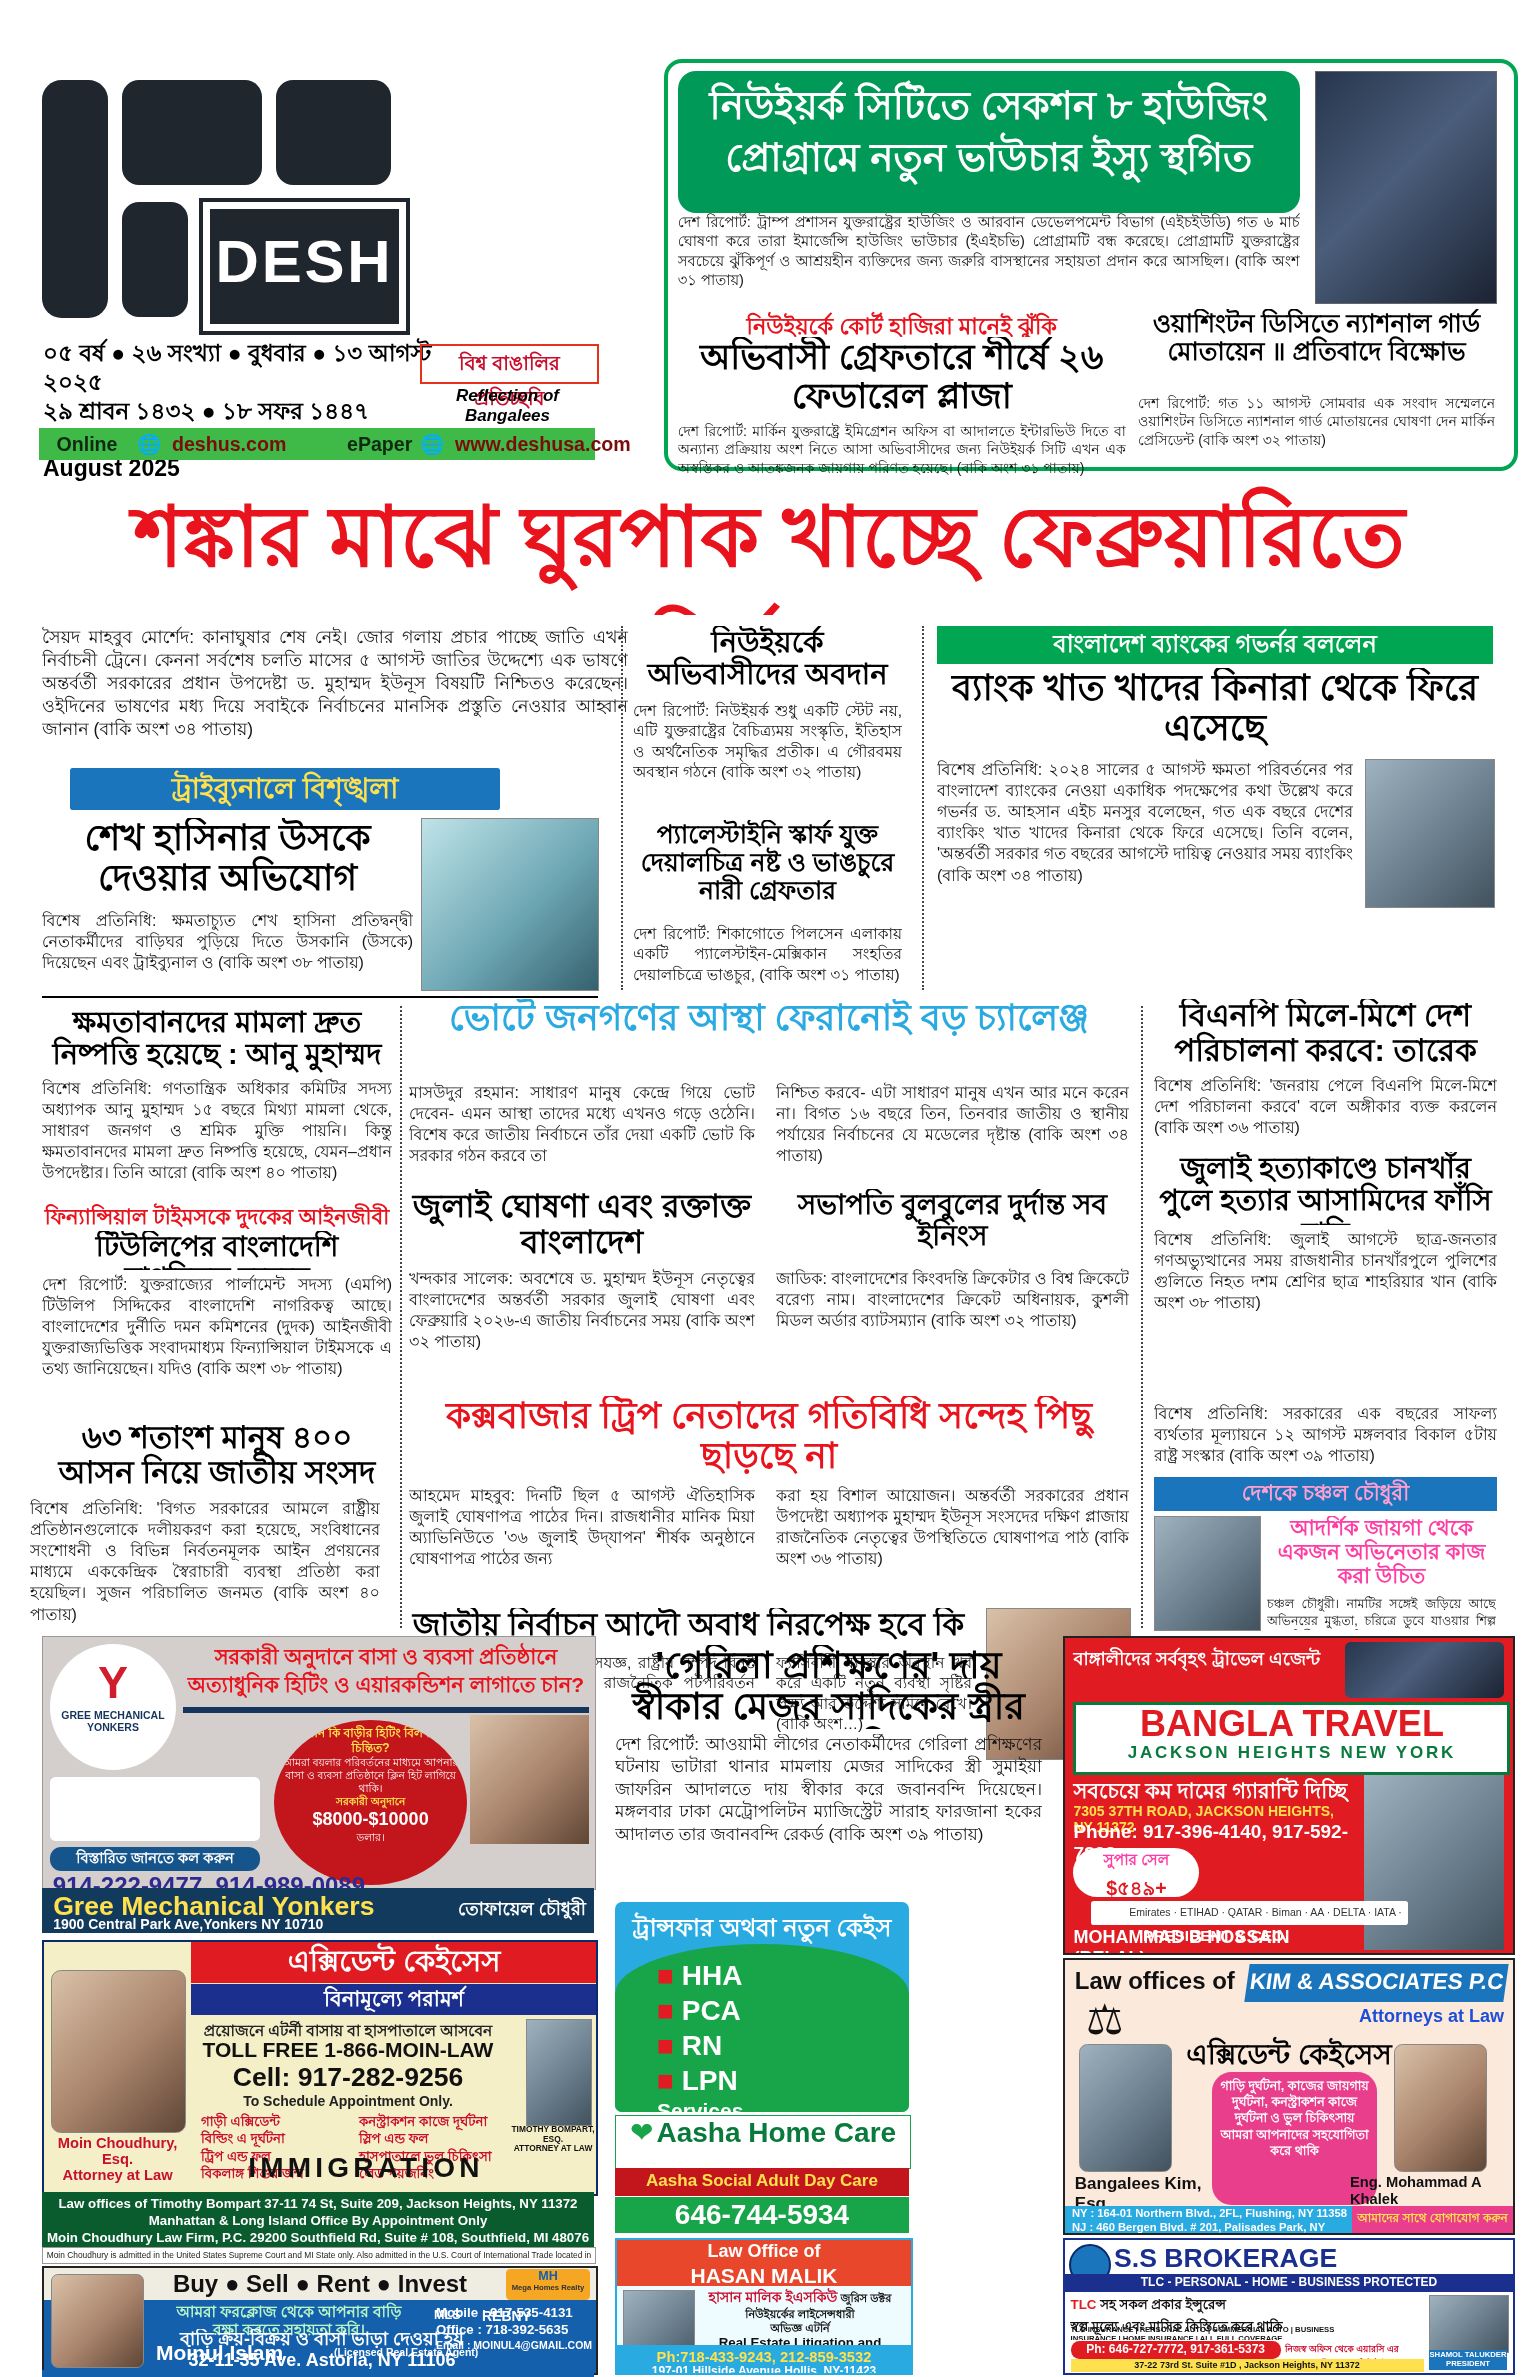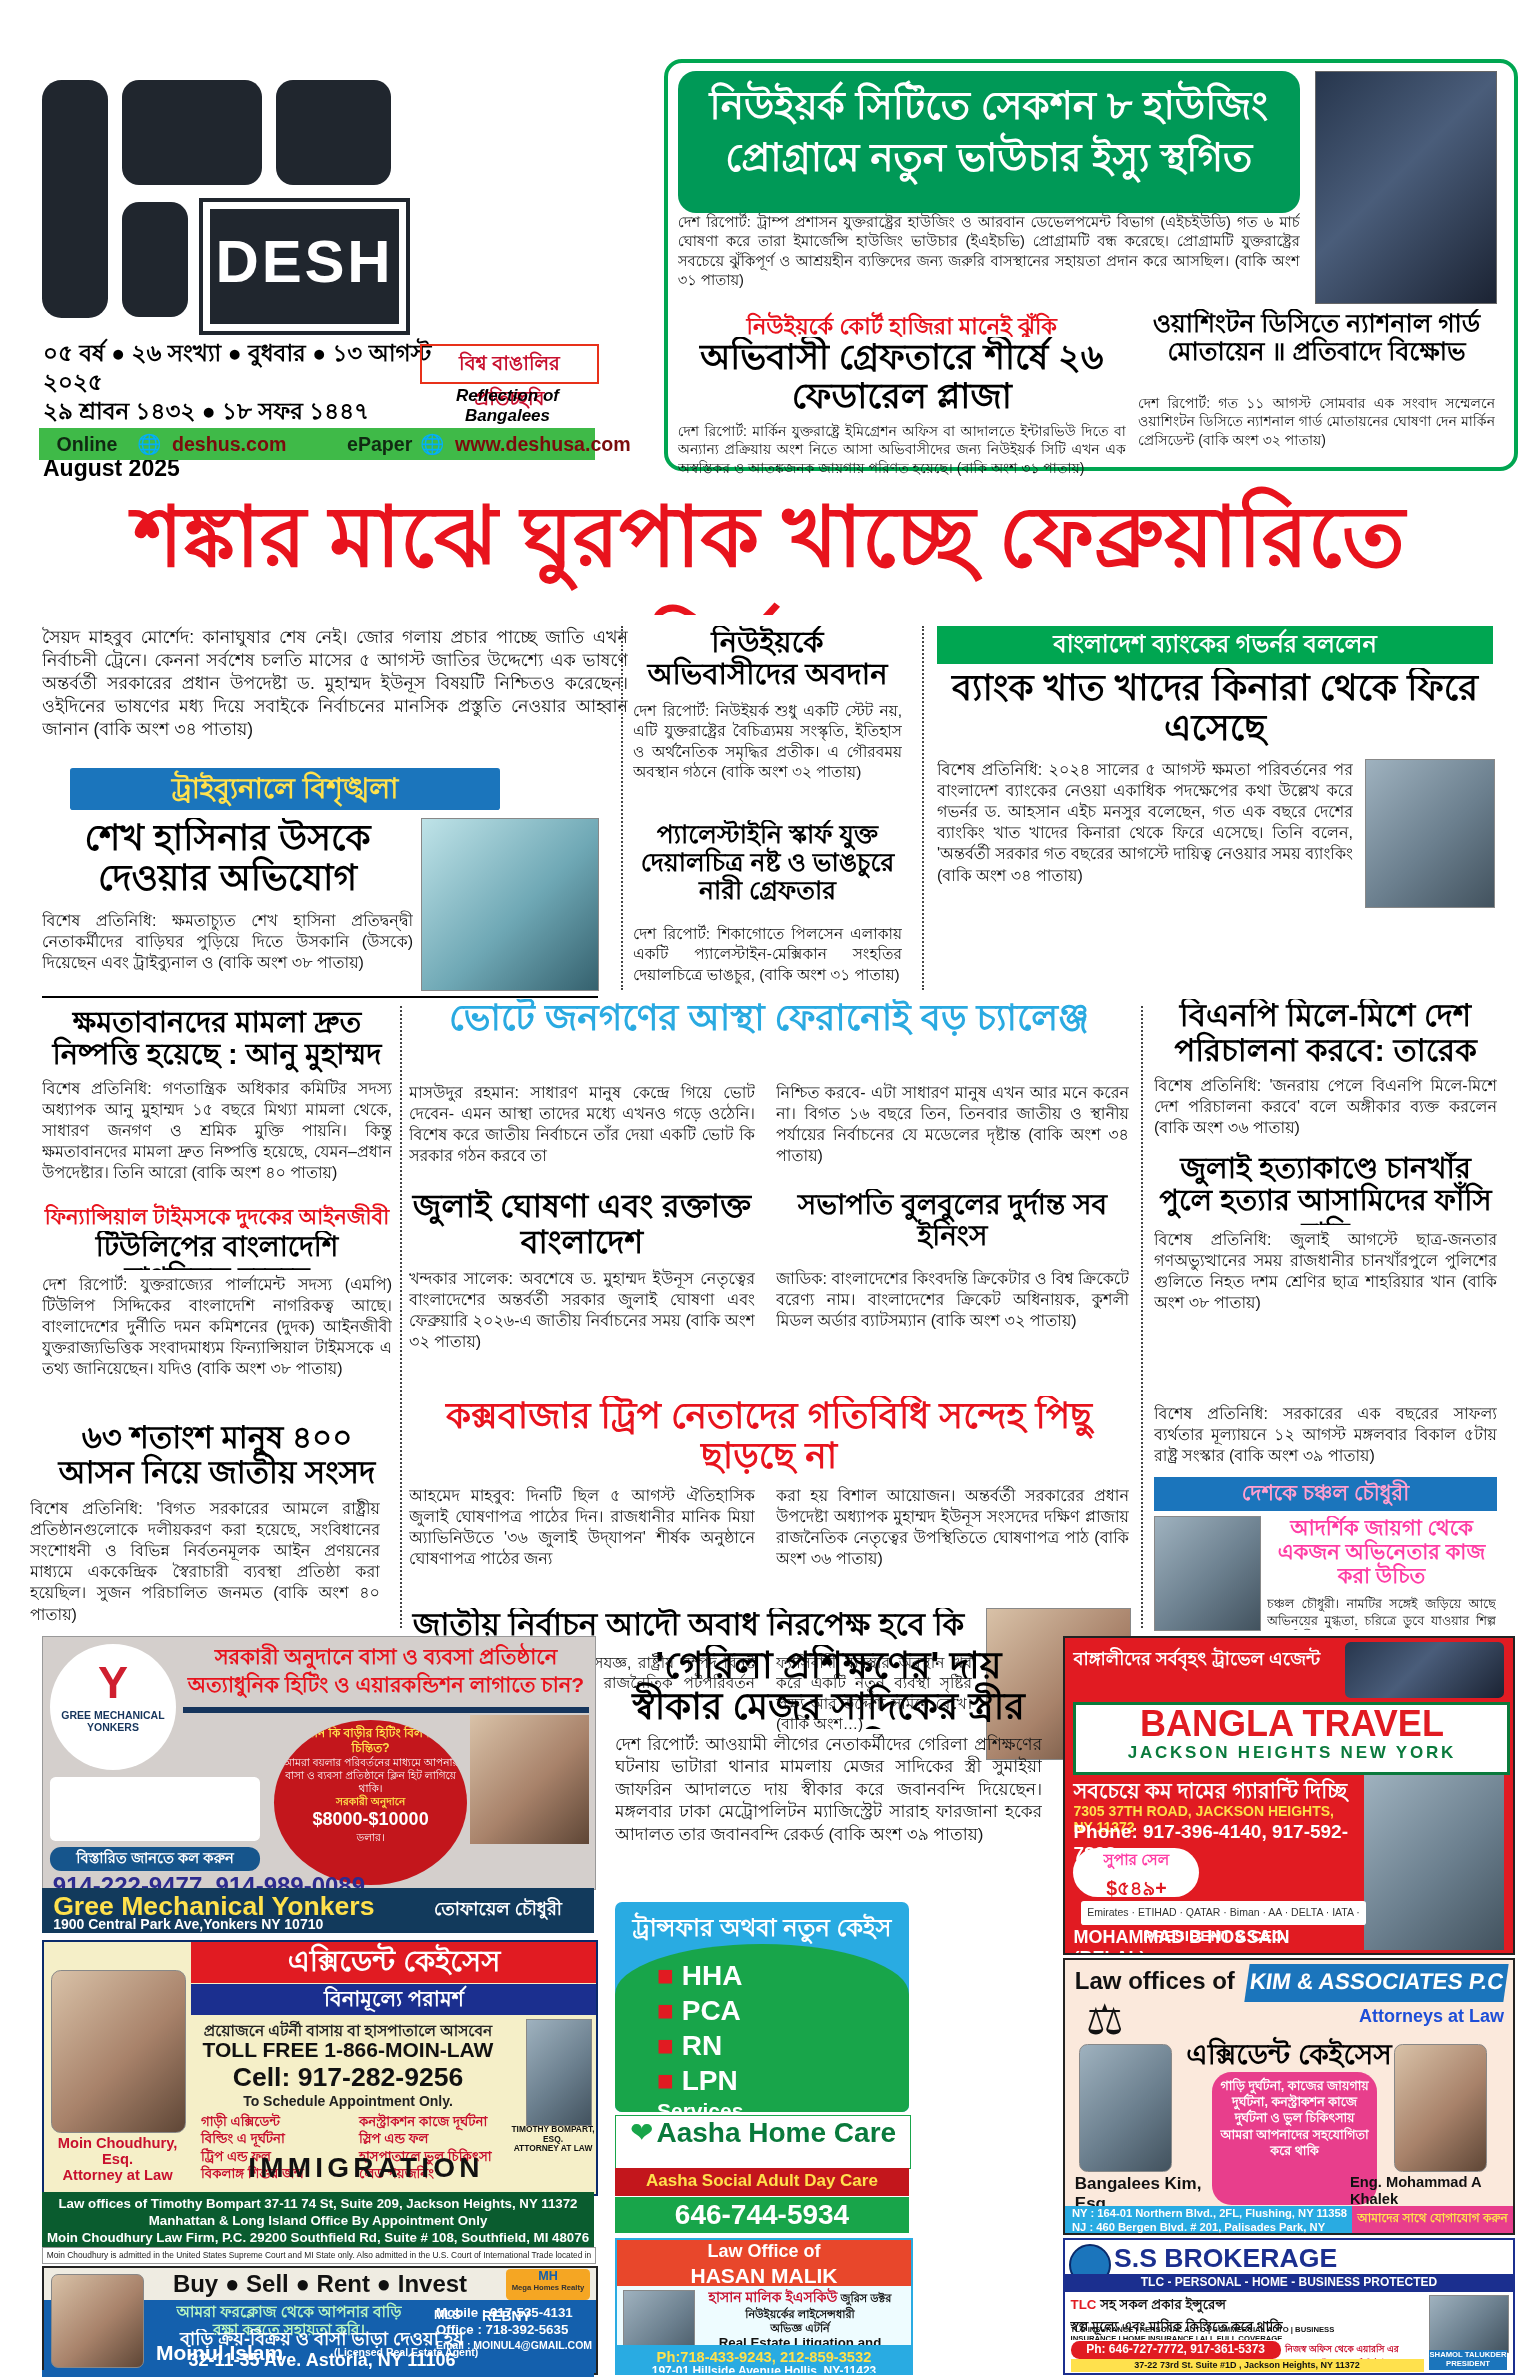--- a/index.html
+++ b/index.html
@@ -148,21 +148,21 @@
       <div class="b" style="font-size:18px;">$8000-$10000</div>
       <div>ডলার।</div>
     </div>
     <div class="a photo-warm" style="left:427px;top:78px;width:119px;height:129px;border:none;"></div>
     <div class="a b ov" style="left:7px;top:210px;width:210px;height:24px;background:#16558c;color:#fff;font-size:14.7px;text-align:center;line-height:22.4px;border-radius:11.2px;">বিস্তারিত জানতে কল করুন</div>
     <div class="a b" style="left:9.8px;top:235px;width:392px;font-size:24px;color:#2d2b8f;">914-222-9477, 914-989-0089</div>
 
   </div>
   <div class="a ov" style="left:42px;top:1888px;width:552px;height:45px;background:#123a5c;">
     <span class="b" style="position:absolute;left:11.2px;top:2.8px;font-size:26.6px;color:#ffe14d;">Gree Mechanical Yonkers</span>
-    <span class="b" style="position:absolute;left:392px;top:7px;font-size:18px;color:#fff;">তোফায়েল চৌধুরী</span>
+    <span class="b" style="position:absolute;left:416px;top:7px;font-size:18px;color:#fff;">তোফায়েল চৌধুরী</span>
     <span class="b" style="position:absolute;left:11.2px;top:28px;font-size:14px;color:#fff;">1900 Central Park Ave,Yonkers NY 10710</span>
   </div>
 
   <div class="a hl ov" style="left:615px;top:1645px;width:427px;height:84px;font-size:37px;">'গেরিলা প্রশিক্ষণের' দায় স্বীকার মেজর সাদিকের স্ত্রীর জবানবন্দি</div>
   <div class="a body-t ov" style="left:615px;top:1734px;width:427px;height:152px;font-size:17px;">দেশ রিপোর্ট: আওয়ামী লীগের নেতাকর্মীদের গেরিলা প্রশিক্ষণের ঘটনায় ভাটারা থানার মামলায় মেজর সাদিকের স্ত্রী সুমাইয়া জাফরিন আদালতে দায় স্বীকার করে জবানবন্দি দিয়েছেন। মঙ্গলবার ঢাকা মেট্রোপলিটন ম্যাজিস্ট্রেট সারাহ ফারজানা হকের আদালত তার জবানবন্দি রেকর্ড (বাকি অংশ ৩৯ পাতায়)</div>
 
   <div class="a ov" style="left:1063px;top:1636px;width:448px;height:315px;background:#e11b22;border:2.1px solid #222;">
     <div class="a b" style="left:8.4px;top:7px;width:266px;font-size:18px;color:#fff;">বাঙ্গালীদের সর্ববৃহৎ ট্রাভেল এজেন্ট</div>
     <div class="a photo-dark" style="left:280px;top:4.2px;width:159px;height:56px;border:none;border-radius:5.6px;"></div>
     <div class="a c" style="left:8.4px;top:64px;width:431px;height:67px;background:#fff;border:3.5px solid #0a7a3c;">
@@ -170,21 +170,21 @@
       <div class="b" style="font-size:17px;color:#0a7a3c;letter-spacing:2.8px;">JACKSON HEIGHTS NEW YORK</div>
     </div>
     <div class="a b" style="left:8.4px;top:137px;width:280px;font-size:21px;color:#fff;">সবচেয়ে কম দামের গ্যারান্টি দিচ্ছি</div>
     <div class="a b" style="left:8.4px;top:165px;width:280px;font-size:14px;color:#ffe14d;">7305 37TH ROAD, JACKSON HEIGHTS, NY 11372</div>
     <div class="a b" style="left:8.4px;top:183px;width:280px;font-size:19px;color:#fff;">Phone: 917-396-4140, 917-592-7828</div>
     <div class="a photo" style="left:299px;top:137px;width:140px;height:175px;border:none;"></div>
     <div class="a c" style="left:8.4px;top:210px;width:126px;height:49px;background:#fff;border-radius:25px;">
       <span class="b" style="font-size:15.4px;color:#ff3ea5;">সুপার সেল</span>
       <span class="b" style="font-size:19.6px;color:#e11b22;">$৫৪৯+</span>
     </div>
-    <div class="a ov" style="left:16px;top:263px;width:285px;height:24px;background:#fff;border-radius:2.8px;font-size:10.5px;color:#333;line-height:22.4px;text-align:center;">
+    <div class="a ov" style="left:26px;top:263px;width:285px;height:24px;background:#fff;border-radius:2.8px;font-size:10.5px;color:#333;line-height:22.4px;text-align:center;padding-left:32px;">
       <span>Emirates</span> ·
       <span>ETIHAD</span> ·
       <span>QATAR</span> ·
       <span>Biman</span> ·
       <span>AA</span> ·
       <span>DELTA</span> ·
       <span>IATA</span> ·
       
     </div>
     <div class="a b" style="left:8.4px;top:289px;width:291px;font-size:18px;color:#fff;">MOHAMMAD B HOSSAIN (BELAL)</div>

